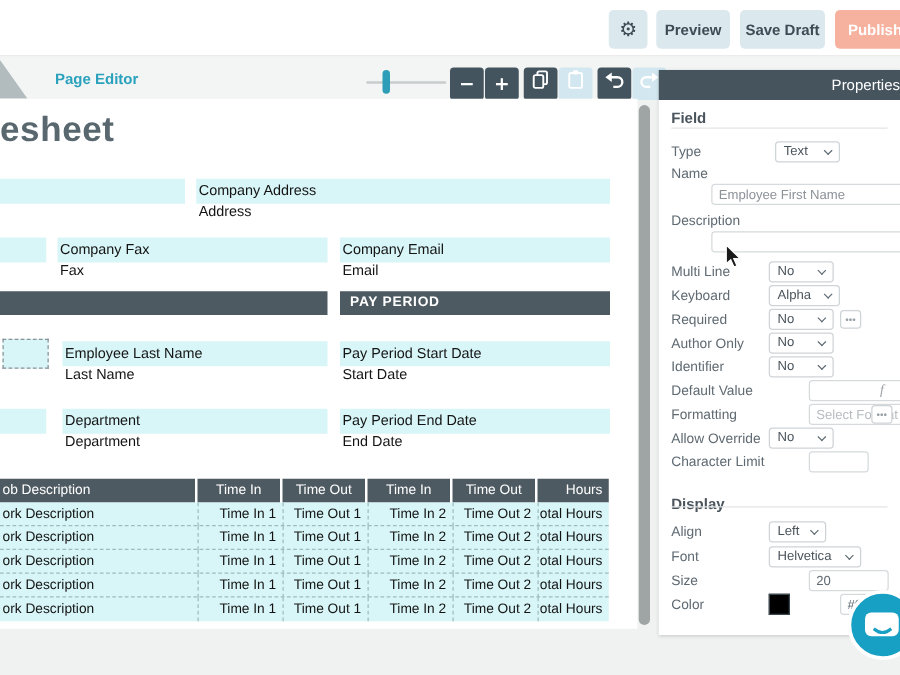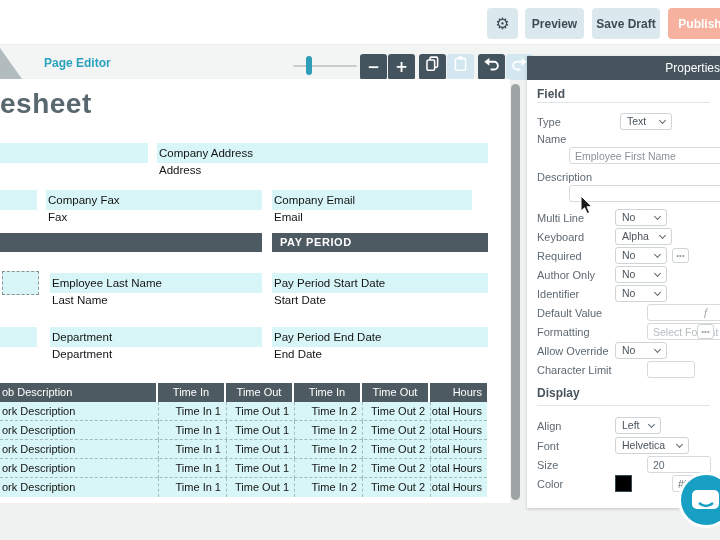--- a/index.html
+++ b/index.html
@@ -142,21 +142,21 @@
   <div class="abs canvas">
     <div class="abs form-title">esheet</div>
 
     <div class="abs fld" style="left:0; top:64px; width:148px;"></div>
     <div class="abs fld" style="left:157px; top:64px; width:331px;">Company Address</div>
     <div class="abs fname" style="left:157px; top:85px;text-align:center;">Address</div>
 
     <div class="abs fld" style="left:0; top:111px; width:37px;"></div>
     <div class="abs fld" style="left:46px; top:111px; width:216px;">Company Fax</div>
     <div class="abs fname" style="left:46px; top:132px;">Fax</div>
-    <div class="abs fld" style="left:272px; top:111px; width:200px;">Company Email</div>
+    <div class="abs fld" style="left:272px; top:111px; width:216px;">Company Email</div>
     <div class="abs fname" style="left:272px; top:132px;">Email</div>
 
     <div class="abs secbar" style="left:0; top:154px; width:262px;"></div>
     <div class="abs secbar" style="left:272px; top:154px; width:216px;">
       <div class="sectext">PAY PERIOD</div>
     </div>
 
     <div class="abs sel-field" style="left:2px; top:192px; width:37px; height:24px;"></div>
     <div class="abs fld" style="left:50px; top:194px; width:212px;">Employee Last Name</div>
     <div class="abs fname" style="left:50px; top:215px;">Last Name</div>
@@ -283,21 +283,21 @@
 
     <div class="plabel" style="top:289px;">Allow Override</div>
     <div class="pselect" style="left:88px; top:286px; width:52px;">
       <span>No</span>
       <span class="chev"></span>
     </div>
 
     <div class="plabel" style="top:308px;">Character Limit</div>
     <input class="pinput" style="left: 88px; top: 305px; width: 48px;" value="">
 
-    <div class="psection" style="top:330px;">Display</div>
+    <div class="psection" style="top:340px;">Display</div>
     <div class="pdivider" style="top:349px;"></div>
 
     <div class="plabel" style="top:364px;">Align</div>
     <div class="pselect" style="left:88px; top:361px; width:46px;">
       <span>Left</span>
       <span class="chev"></span>
     </div>
 
     <div class="plabel" style="top:384px;">Font</div>
     <div class="pselect" style="left:88px; top:381px; width:74px;">

